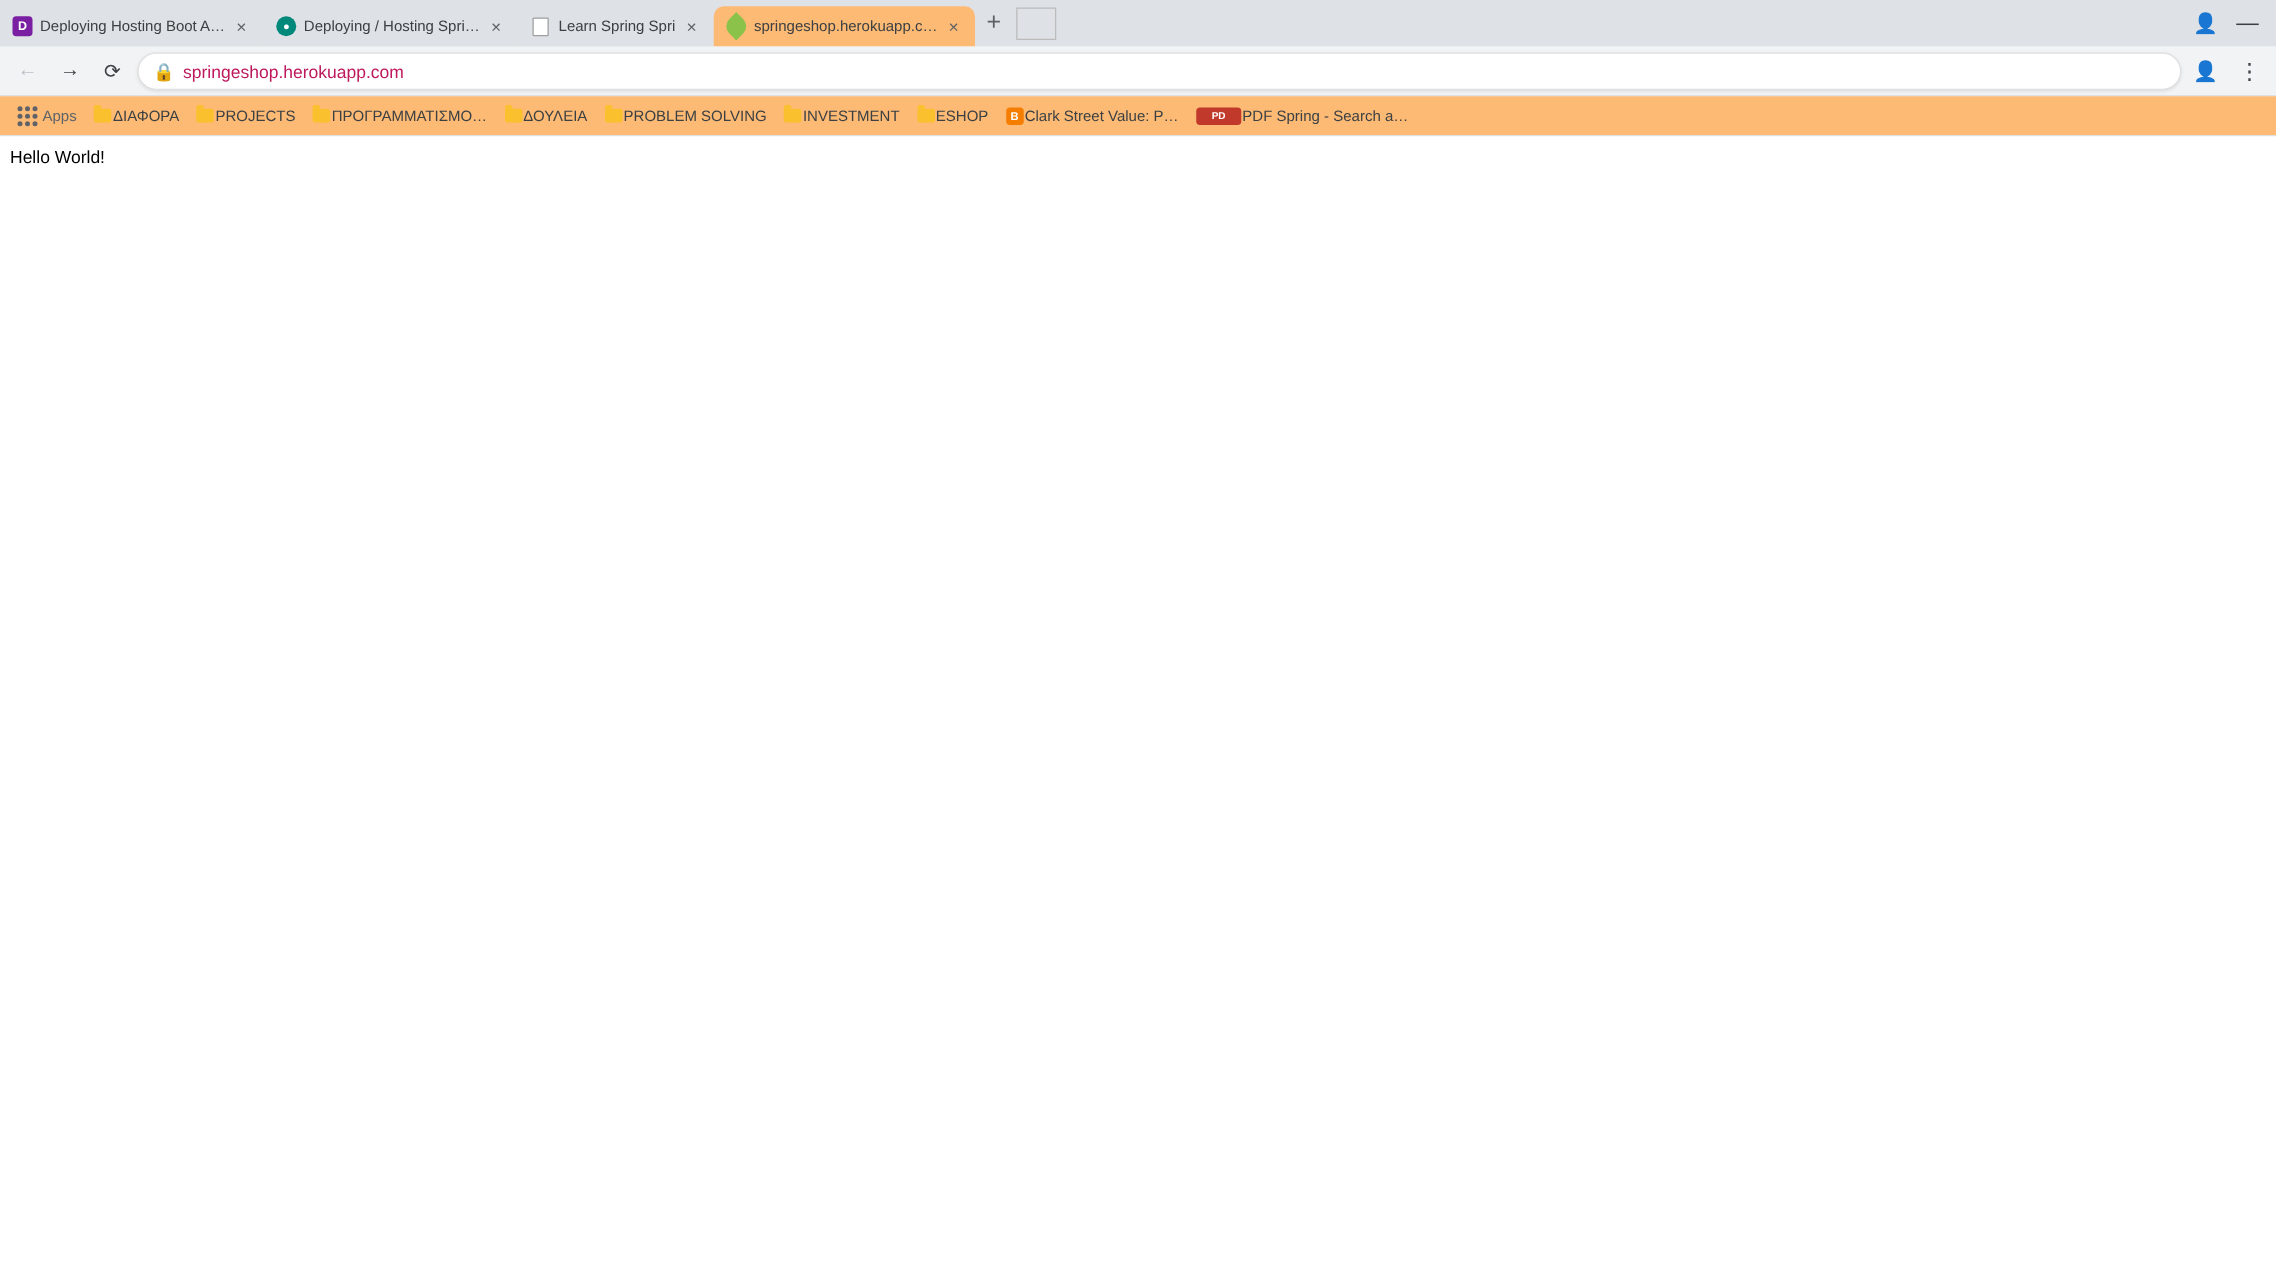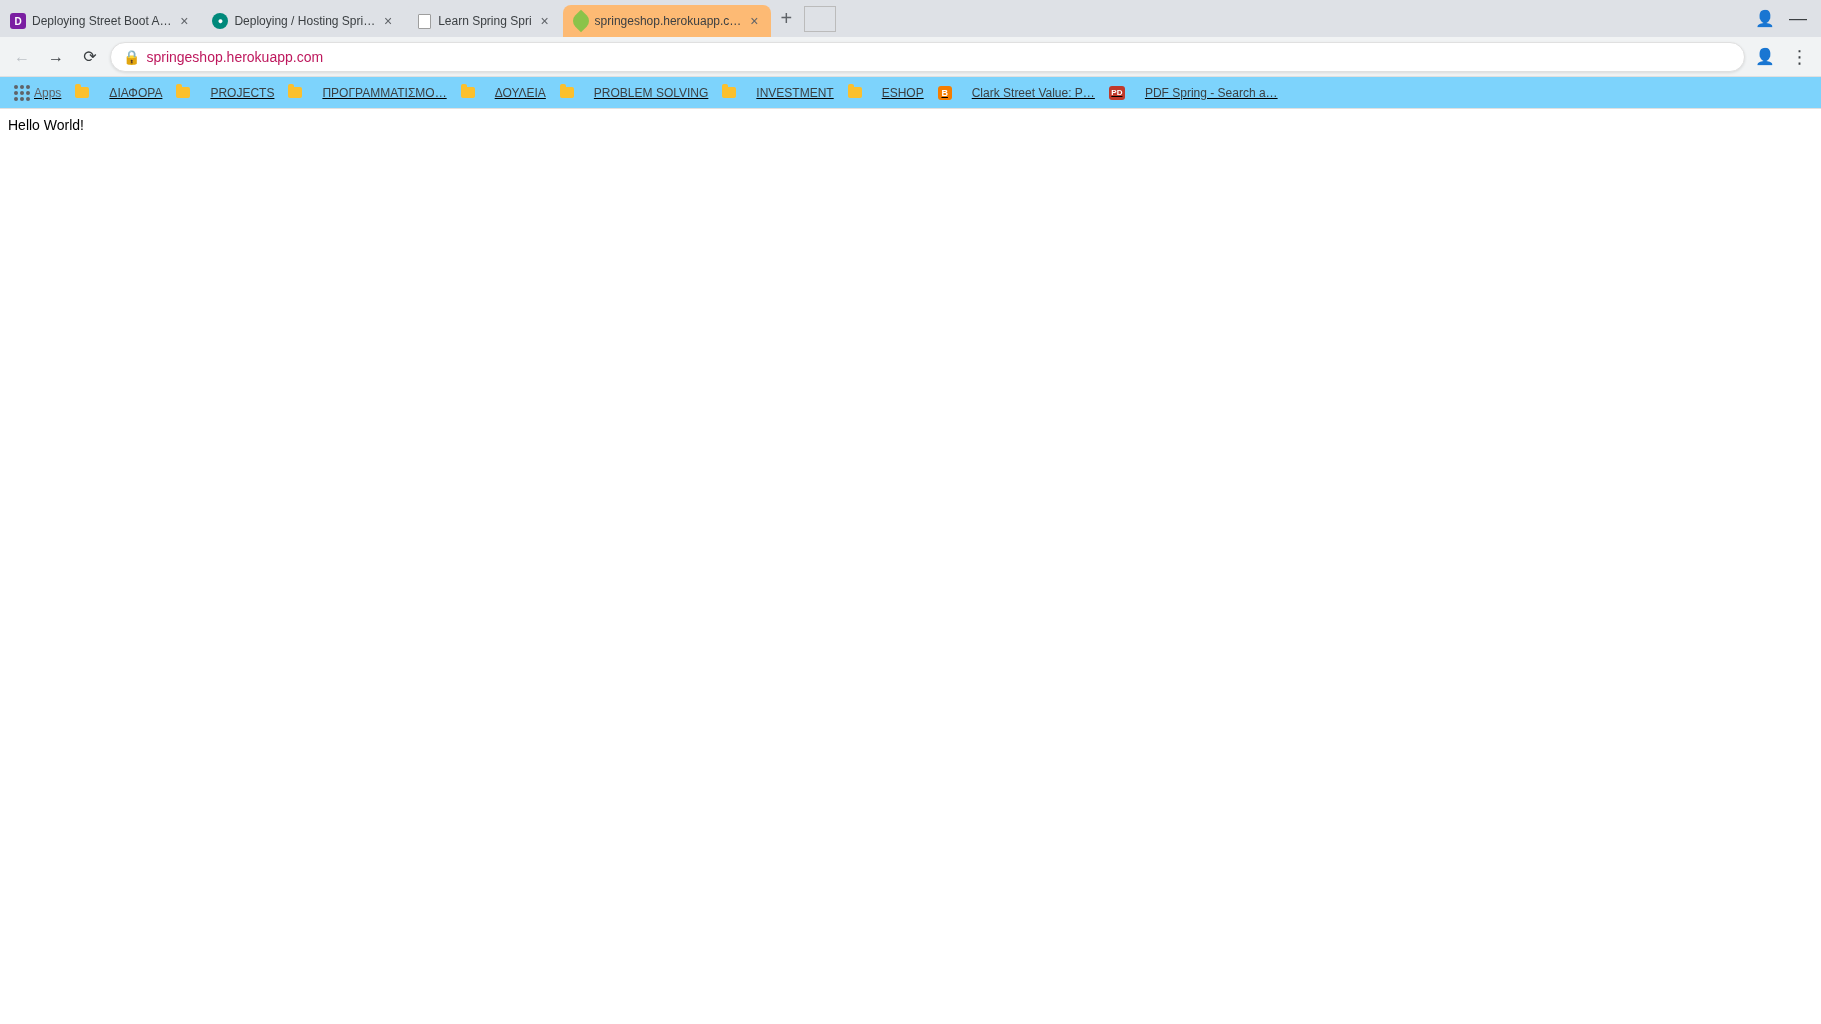--- a/index.html
+++ b/index.html
@@ -144,28 +144,27 @@
       align-items: center;
       justify-content: center;
       cursor: pointer;
       color: #3c4043;
       font-size: 16px;
     }
 
     
     .bookmarks-bar {
       height: 32px;
-      background: #7dd3fc;
+      background: #fdba74;
       display: flex;
       align-items: center;
       padding: 0 8px;
       gap: 2px;
       border-bottom: 1px solid #e0e0e0;
       overflow: hidden;
-      text-decoration: underline;
     }
     .bm-apps {
       display: flex;
       align-items: center;
       padding: 4px 6px;
       border-radius: 4px;
       cursor: pointer;
       color: #5f6368;
       font-size: 12px;
       gap: 4px;
@@ -177,21 +176,21 @@
     }
     .bm-dot { width: 4px; height: 4px; background: #5f6368; border-radius: 50%; }
     .bm-item {
       display: flex;
       align-items: center;
       padding: 3px 6px;
       border-radius: 4px;
       cursor: pointer;
       font-size: 12px;
       color: #3c4043;
-      gap: 20px;
+      gap: 1px;
       white-space: nowrap;
     }
     .bm-folder {
       width: 14px;
       height: 11px;
       background: #fbc02d;
       border-radius: 0 2px 2px 2px;
       position: relative;
       flex-shrink: 0;
     }
@@ -212,21 +211,21 @@
       border-radius: 3px;
       display: flex;
       align-items: center;
       justify-content: center;
       color: white;
       font-size: 9px;
       font-weight: bold;
       flex-shrink: 0;
     }
     .bm-icon-pd {
-      width: 16px;
+      width: 36px;
       height: 14px;
       background: #c0392b;
       border-radius: 3px;
       display: flex;
       align-items: center;
       justify-content: center;
       color: white;
       font-size: 8px;
       font-weight: bold;
       flex-shrink: 0;
@@ -288,21 +287,21 @@
   </style>
 </head>
 <body>
 
 <div class="title-bar">
 
   <div class="tab">
     <span class="tab-favicon">
       <span class="favicon-purple">D</span>
     </span>
-    <span class="tab-title">Deploying Street Boot A…</span>
+    <span class="tab-title">Deploying Hosting Boot A…</span>
     <span class="tab-close">×</span>
   </div>
 
   <div class="tab">
     <span class="tab-favicon">
       <span class="favicon-teal">●</span>
     </span>
     <span class="tab-title">Deploying / Hosting Spri…</span>
     <span class="tab-close">×</span>
   </div>

